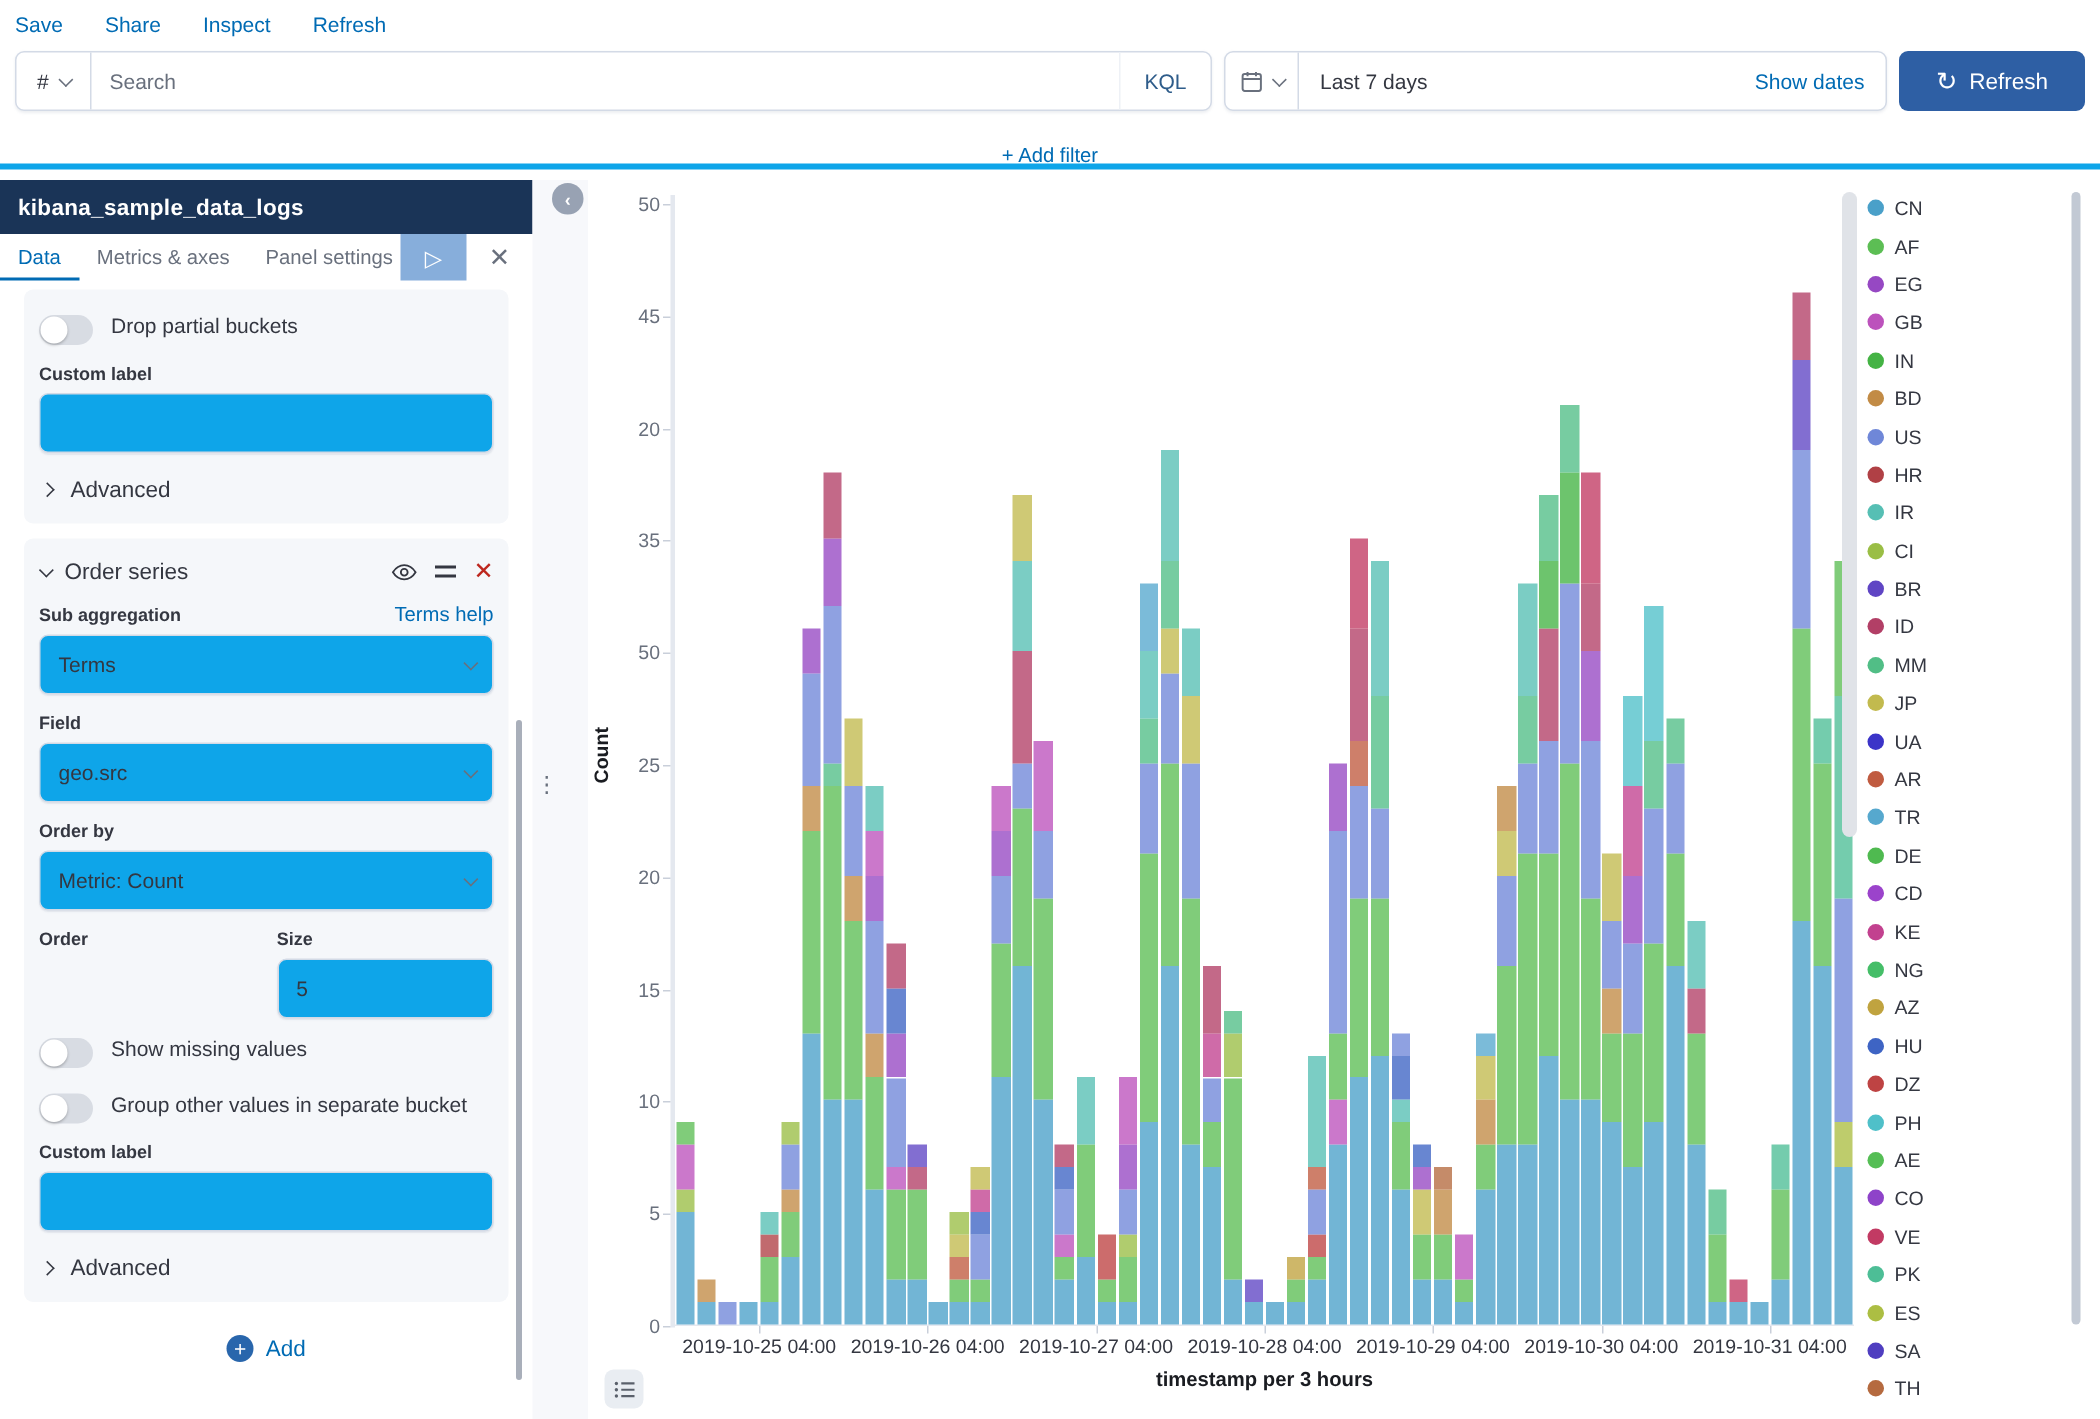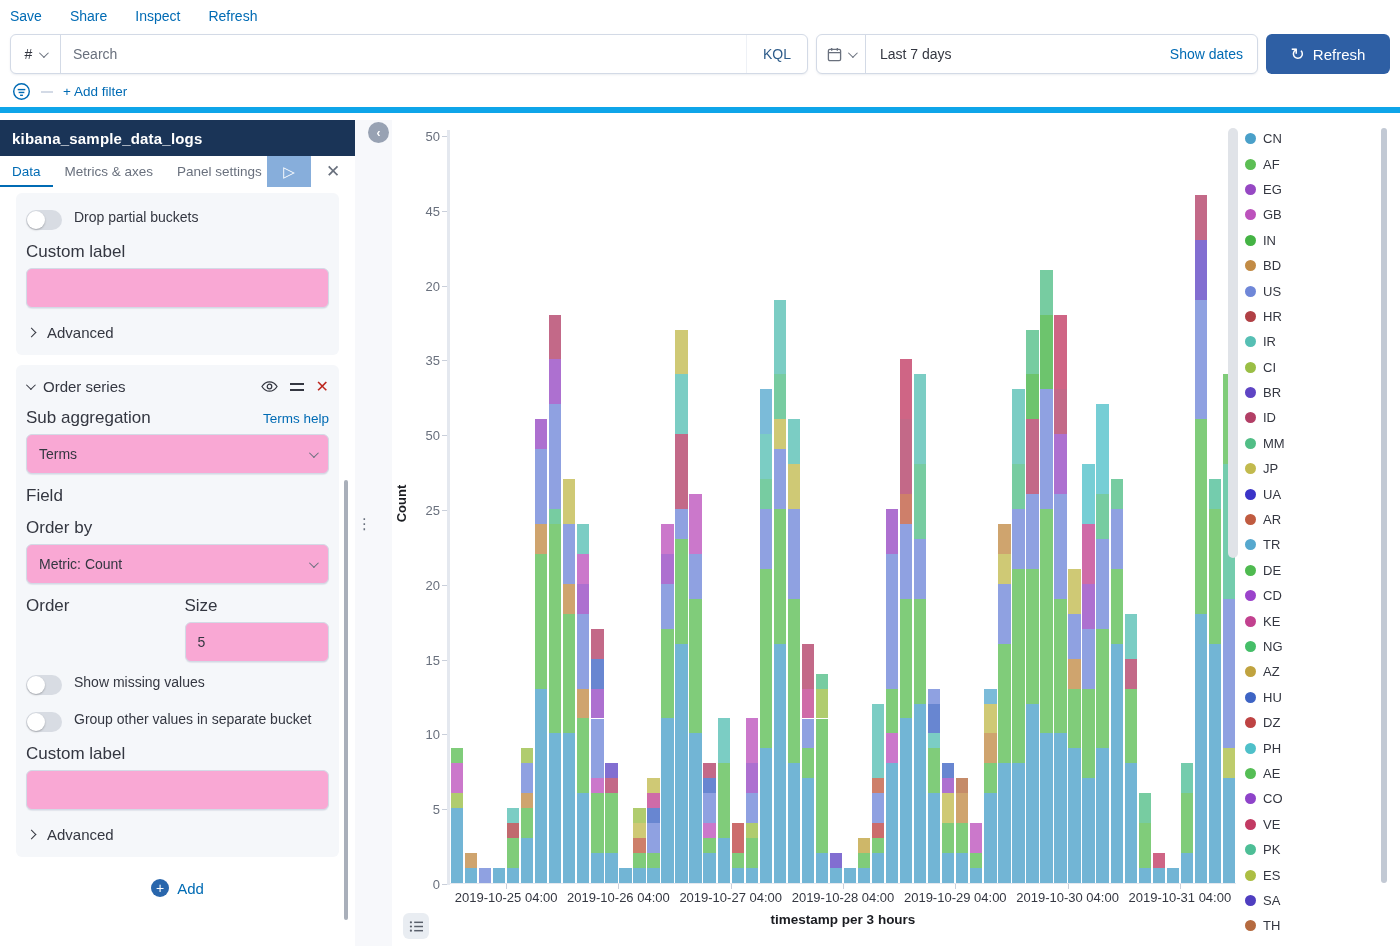--- a/index.html
+++ b/index.html
@@ -29,21 +29,21 @@
   .calseg { display:flex; align-items:center; gap:6px; padding:0 10px;
             border-right:1px solid #D3DAE6; height:100%; color:#69707D; }
   .dtext { padding:0 14px; font-size:14px; flex:1; color:#343741; }
   .showdates { color:#006BB4; font-size:14px; padding-right:14px; cursor:pointer; }
   .refresh-btn { width:124px; height:40px; background:#2E5FA4; border:none; border-radius:6px;
                  color:#fff; font-size:15px; display:flex; align-items:center; justify-content:center;
                  gap:8px; flex:none; cursor:pointer; font-family:inherit; }
   .refresh-ic { font-size:17px; line-height:1; }
   
   .filterbar { height:37px; display:flex; align-items:center; padding:0 12px; gap:10px;
-               border-bottom:6px solid #0ea5e9; }
+               border-bottom:4px solid #0ea5e9;flex-direction:column; }
   .fdash { width:12px; height:2px; background:#D3DAE6; }
   .addfilter { color:#006BB4; font-size:13.5px; cursor:pointer; }
   
   .chev { width:7px; height:7px; border-right:1.6px solid #69707D; border-bottom:1.6px solid #69707D;
           display:inline-block; }
   .chev.down  { transform:rotate(45deg) translateY(-2px); }
   .chev.right { transform:rotate(-45deg); }
   .chev.dark  { border-color:#343741; }
   
   .main { position:absolute; top:120px; left:0; right:0; bottom:0; background:#fff; }
@@ -53,22 +53,22 @@
                display:flex; align-items:center; padding:0 12px; letter-spacing:.2px; }
   .sb-tabs { height:31px; display:flex; align-items:stretch; position:relative; }
   .tab { font-size:13.5px; color:#69707D; padding:0 12px; display:flex; align-items:center; cursor:pointer; }
   .tab.active { color:#006BB4; box-shadow:inset 0 -2px 0 #006BB4; font-weight:500; }
   .play-btn { position:absolute; right:44px; width:44px; top:0; bottom:0; background:#87AEDB;
               color:#fff; display:flex; align-items:center; justify-content:center; font-size:15px; cursor:pointer; }
   .close-btn { position:absolute; right:6px; top:0; bottom:0; width:32px; display:flex;
                align-items:center; justify-content:center; color:#69707D; font-size:17px; cursor:pointer; }
   .sb-content { position:absolute; top:67px; left:0; right:0; bottom:0; overflow:hidden; }
   .card { background:#F5F7FA; border-radius:6px; margin:6px 16px 10px 16px; padding:12px 10px; }
-  .flabel { font-size:17px; font-weight:normal; color:#343741; display:block; margin:12px 0 6px 0; }
-  .select, .tinput { height:40px; background:#f9a8d4; border:1px solid #D3DAE6; border-radius:6px;
+  .flabel { font-size:12px; font-weight:bold; color:#343741; display:block; margin:12px 0 6px 0; }
+  .select, .tinput { height:40px; background:#0ea5e9; border:1px solid #D3DAE6; border-radius:6px;
             display:flex; align-items:center; padding:0 12px; font-size:14px; color:#343741;
             justify-content:space-between; box-shadow:0 1px 1px rgba(152,162,179,.2); }
   .tinput { width:100%; }
   .trow { display:flex; gap:12px; align-items:flex-start; font-size:14px; color:#343741; margin-top:4px; }
   .toggle { width:36px; height:20px; border-radius:10px; background:#D8DCE3; position:relative;
             flex:none; cursor:pointer; margin-top:1px; }
   .toggle::after { content:""; position:absolute; left:1px; top:1px; width:18px; height:18px;
                    background:#fff; border-radius:50%; box-shadow:0 1px 2px rgba(0,0,0,.25); }
   .adv { display:flex; align-items:center; gap:12px; font-size:15px; margin:16px 0 2px 2px;
          color:#343741; cursor:pointer; }
@@ -220,20 +220,24 @@
         <div class="labelrow">
           <span class="flabel">Sub aggregation</span>
           <span class="termshelp">Terms help</span>
         </div>
         <div class="select">
           <span>Terms</span>
           <span class="chev down"></span>
         </div>
 
         <span class="flabel">Field</span>
+        <div class="select">
+          <span>geo.src</span>
+          <span class="chev down"></span>
+        </div>
 
         <span class="flabel">Order by</span>
         <div class="select">
           <span>Metric: Count</span>
           <span class="chev down"></span>
         </div>
 
         <div class="two-col">
           <div>
             <span class="flabel">Order</span>

